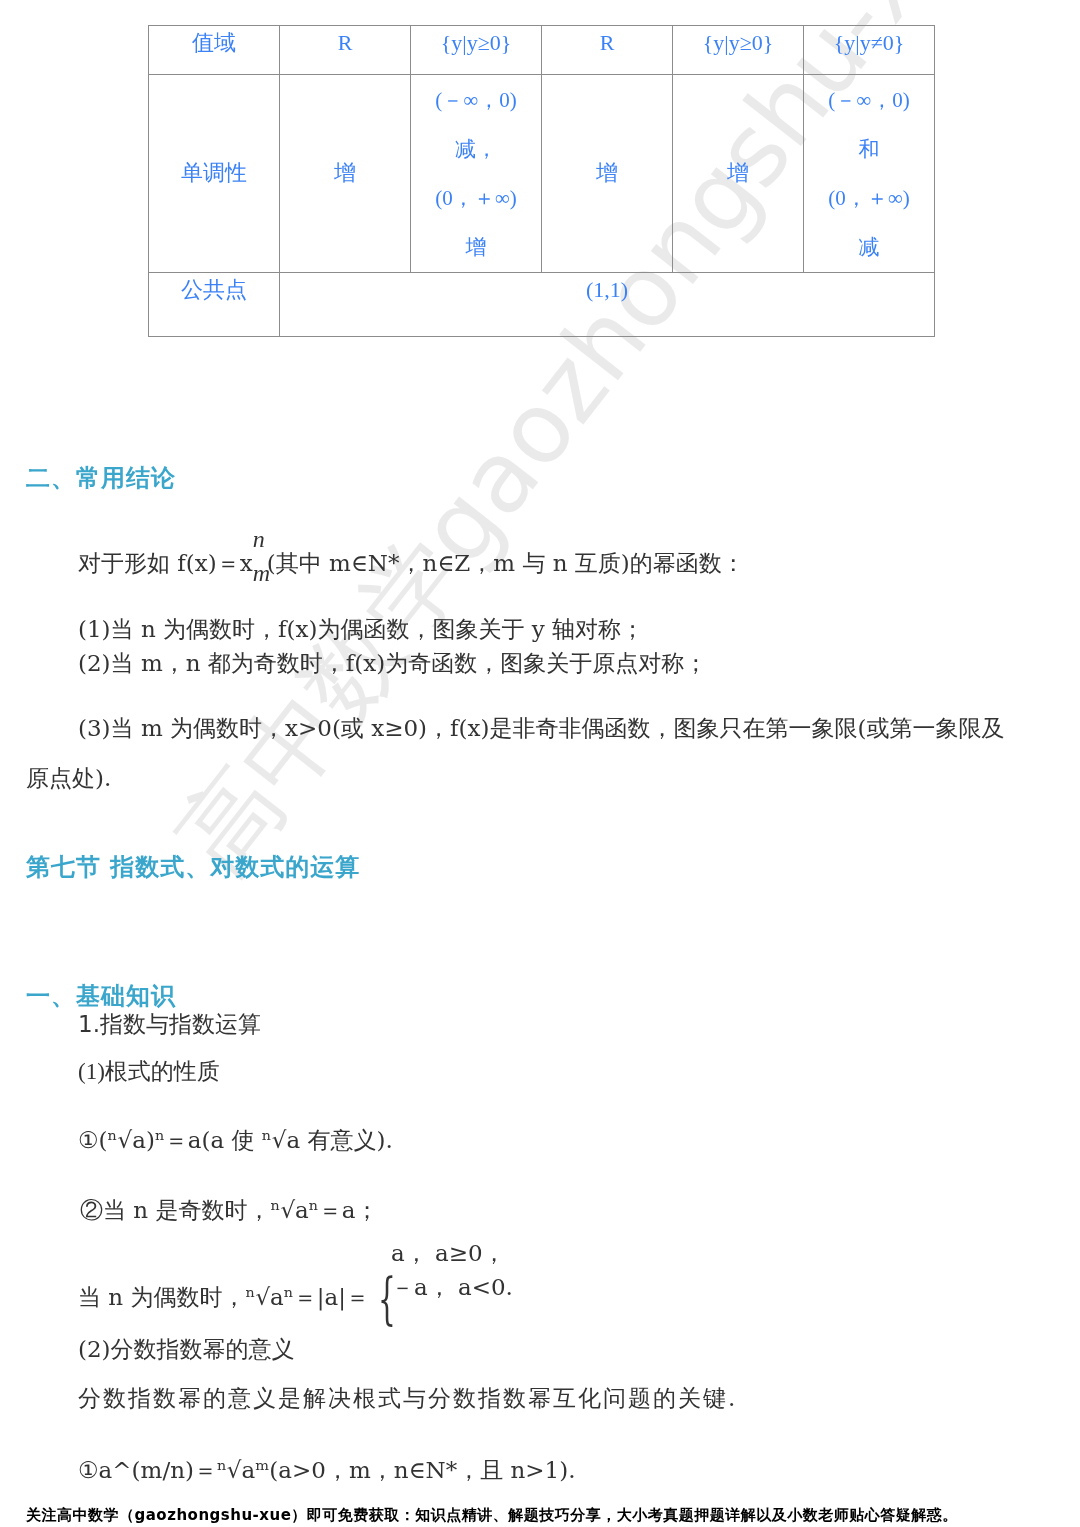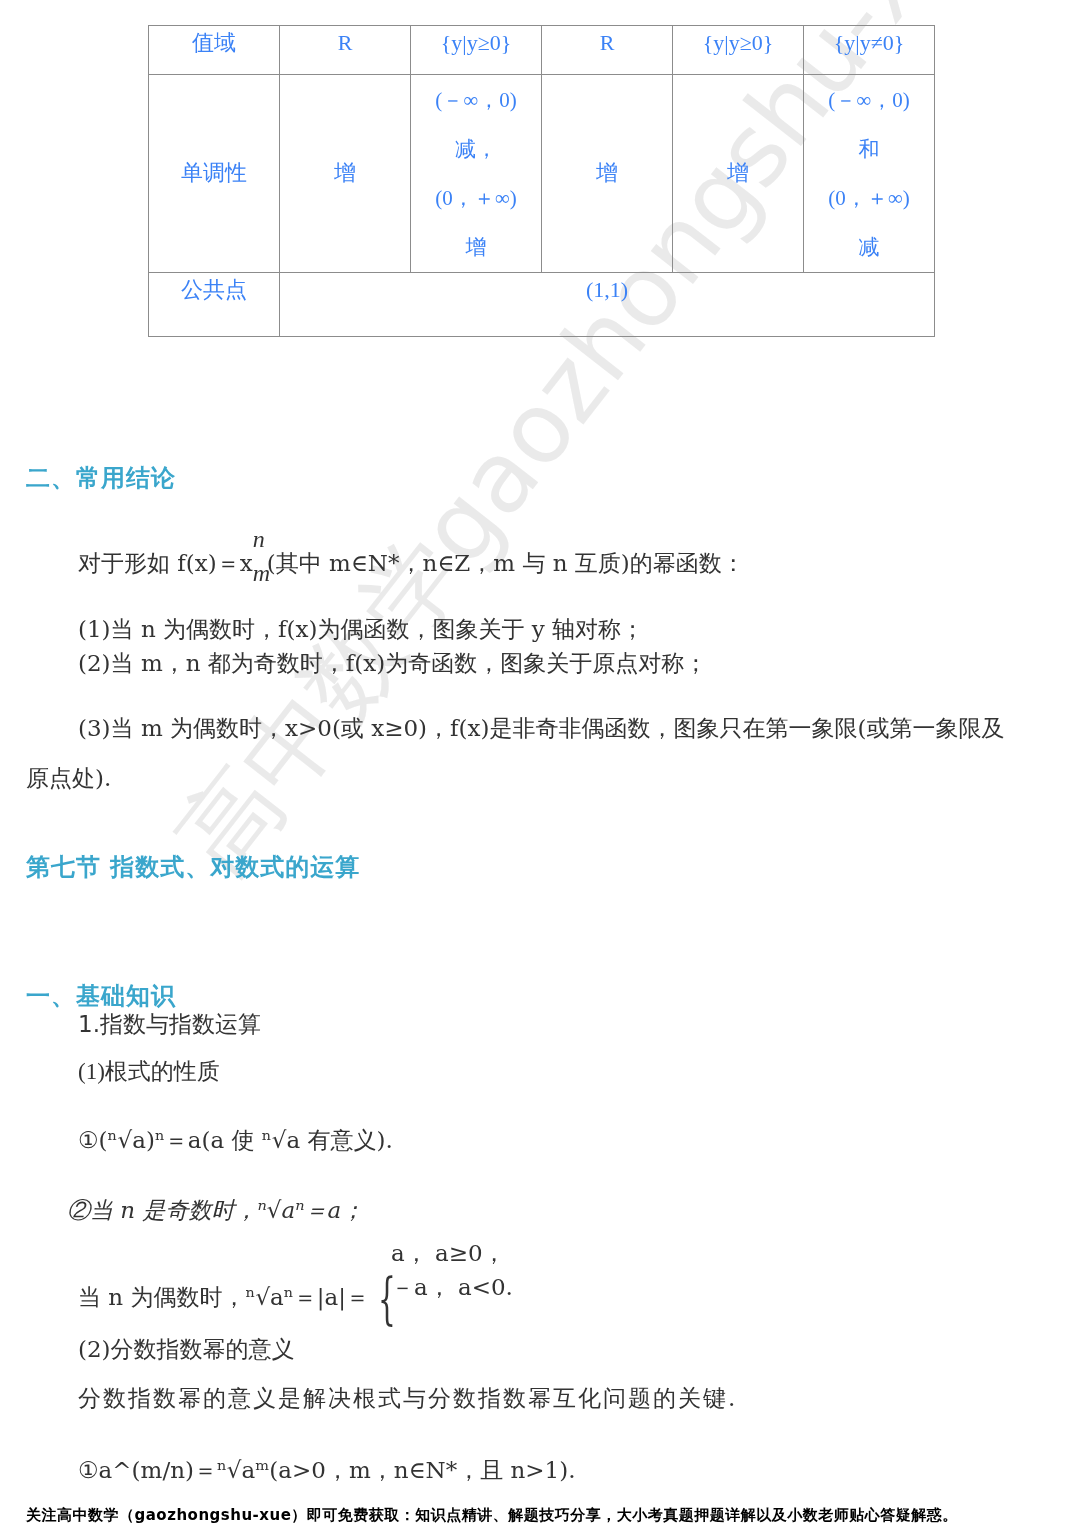--- a/index.html
+++ b/index.html
@@ -107,21 +107,21 @@
 
   <div class="heading" style="top:851px;">第七节  指数式、对数式的运算</div>
 
   <div class="heading" style="top:964px;margin-top:16px;">一、基础知识</div>
 
   <div class="para" style="left:78px; top:1009px; font-family:'DejaVu Sans','Liberation Sans',sans-serif;">1.指数与指数运算</div>
   <div class="para" style="left:78px; top:1056px;font-family:Liberation Serif, serif;">(1)根式的性质</div>
 
   <div class="para" style="left:78px; top:1125px;">①(ⁿ√a)ⁿ＝a(a 使 ⁿ√a 有意义).</div>
 
-  <div class="para" style="left:67px; top:1195px;font-style:italic;">
+  <div class="para" style="left:80px; top:1195px;">
     <span>②当 n 是奇数时，</span><span>ⁿ√aⁿ＝a；</span>
   </div>
 
   <div class="para" style="left:78px; top:1266px;">
     <span>当 n 为偶数时，</span><span>ⁿ√aⁿ＝|a|＝</span><span class="brace-wrap"><span class="brace">{</span><span class="brace-lines">
           <span style="display:block">a，  a≥0，</span>
           <span style="display:block">－a，  a&lt;0.</span>
         </span></span>
   </div>
 

